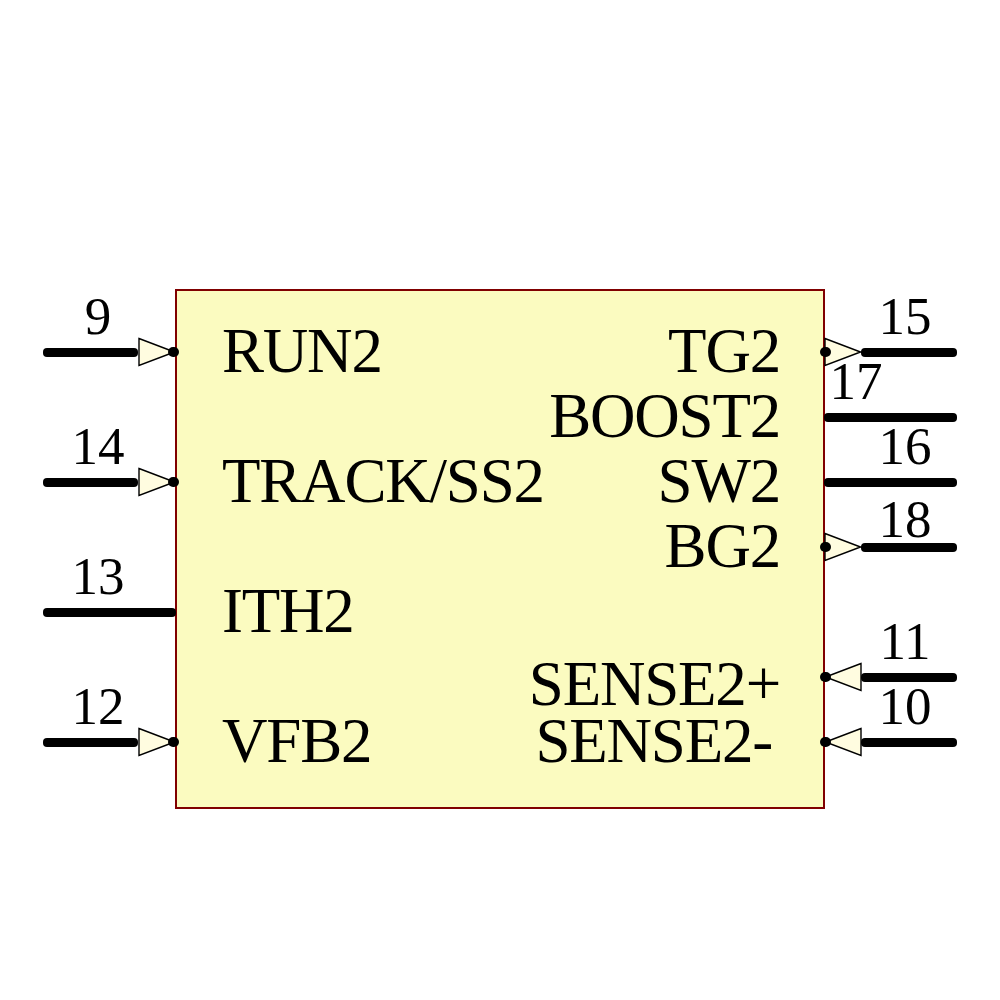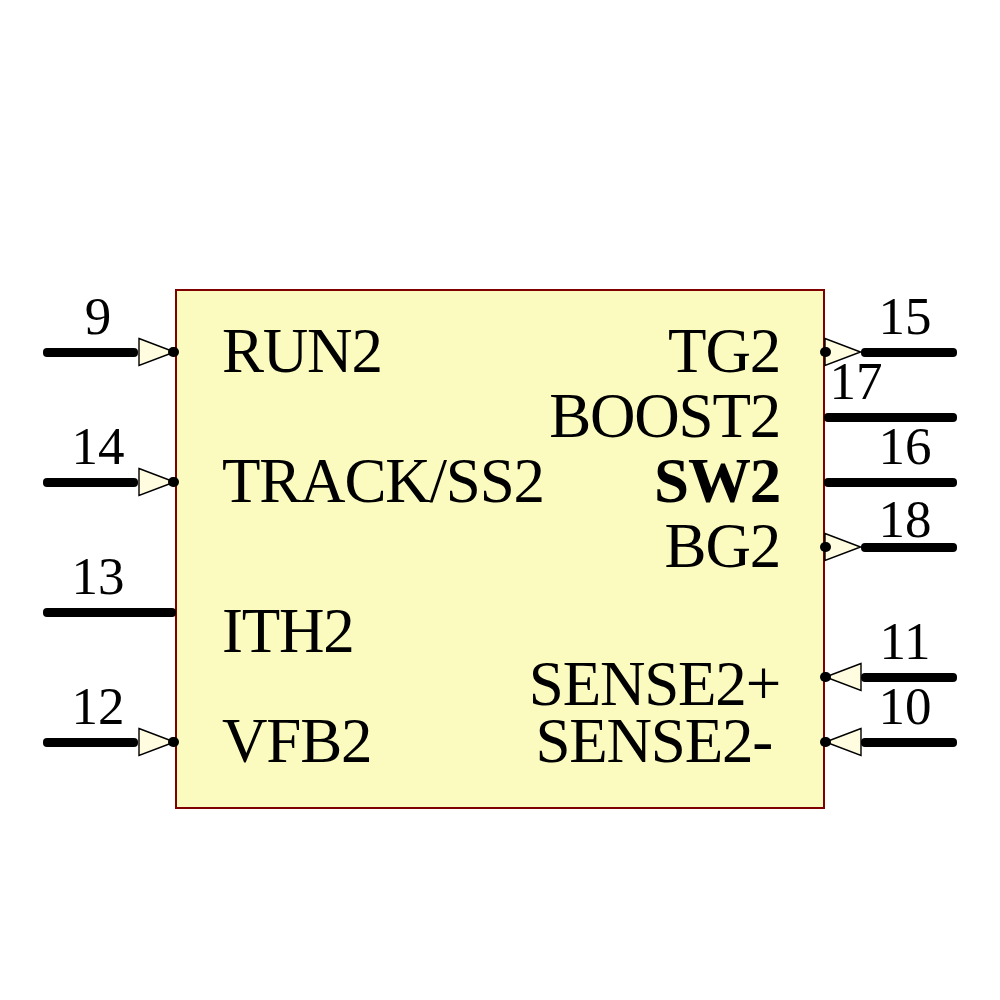--- a/index.html
+++ b/index.html
@@ -79,21 +79,21 @@
         <svg width="38" height="30" viewBox="0 0 38 30" class="pin-arrow" style="position: absolute; top: 467px; left: 138px;">
           <polygon points="1,1.5 36.5,15 1,28.5"></polygon>
         </svg>
         <div class="pin-nub" style="top: 477px; left: 168px;"></div>
         <div class="pin-number" style="top: 420px; left: 43px; width: 110px;">14</div>
         <div class="pin-label align-left" style="top: 449px; left: 222px;">TRACK/SS2</div>
       </div>
       <div class="pin">
         <div class="pin-wire" style="top: 608px; left: 43px; width: 133px;"></div>
         <div class="pin-number" style="top: 550px; left: 43px; width: 110px;">13</div>
-        <div class="pin-label align-left" style="top: 579px; left: 222px; margin-top: 20px;">ITH2</div>
+        <div class="pin-label align-left" style="top: 579px; left: 222px;">ITH2</div>
       </div>
       <div class="pin">
         <div class="pin-wire" style="top: 738px; left: 43px; width: 95px;"></div>
         <svg width="38" height="30" viewBox="0 0 38 30" class="pin-arrow" style="position: absolute; top: 727px; left: 138px;">
           <polygon points="1,1.5 36.5,15 1,28.5"></polygon>
         </svg>
         <div class="pin-nub" style="top: 737px; left: 168px;"></div>
         <div class="pin-number" style="top: 680px; left: 43px; width: 110px;">12</div>
         <div class="pin-label align-left" style="top: 709px; left: 222px;">VFB2</div>
       </div>
@@ -107,21 +107,21 @@
         <div class="pin-label align-right" style="top: 319px; left: 380px; width: 400px;">TG2</div>
       </div>
       <div class="pin">
         <div class="pin-wire" style="top: 413px; left: 824px; width: 133px;"></div>
         <div class="pin-number" style="top: 355px; left: 808px; width: 96px; text-align: center;">17</div>
         <div class="pin-label align-right" style="top: 384px; left: 380px; width: 400px;">BOOST2</div>
       </div>
       <div class="pin">
         <div class="pin-wire" style="top: 478px; left: 824px; width: 133px;"></div>
         <div class="pin-number" style="top: 420px; left: 857px; width: 96px;">16</div>
-        <div class="pin-label align-right" style="top: 449px; left: 380px; width: 400px; font-weight: bold;">SW2</div>
+        <div class="pin-label align-right" style="top: 449px; left: 380px; width: 400px;">SW2</div>
       </div>
       <div class="pin">
         <div class="pin-wire" style="top: 543px; left: 861px; width: 96px;"></div>
         <svg width="38" height="30" viewBox="0 0 38 30" class="pin-arrow" style="position: absolute; top: 532px; left: 824px;">
           <polygon points="1,1.5 36.5,15 1,28.5"></polygon>
         </svg>
         <div class="pin-nub" style="top: 542px; left: 820px;"></div>
         <div class="pin-number" style="top: 485px; left: 857px; width: 96px; margin-top: 8px;">18</div>
         <div class="pin-label align-right" style="top: 514px; left: 380px; width: 400px;">BG2</div>
       </div>

